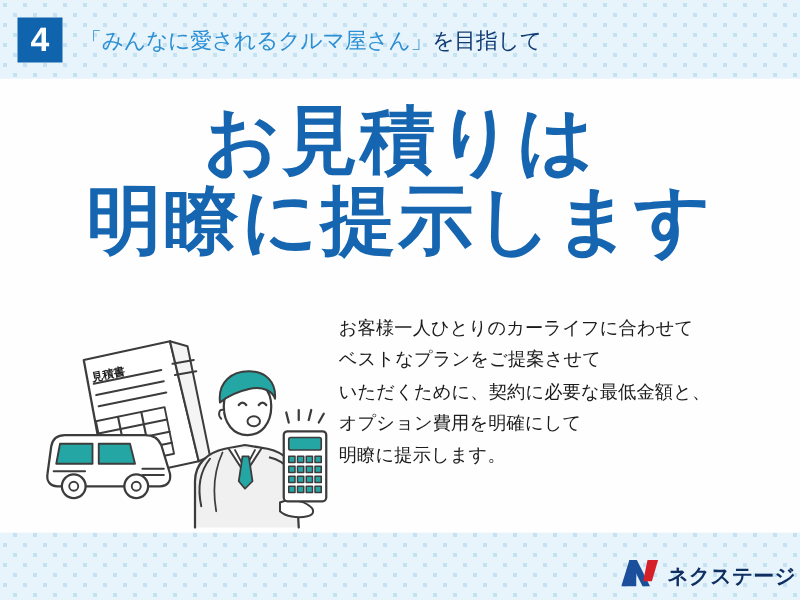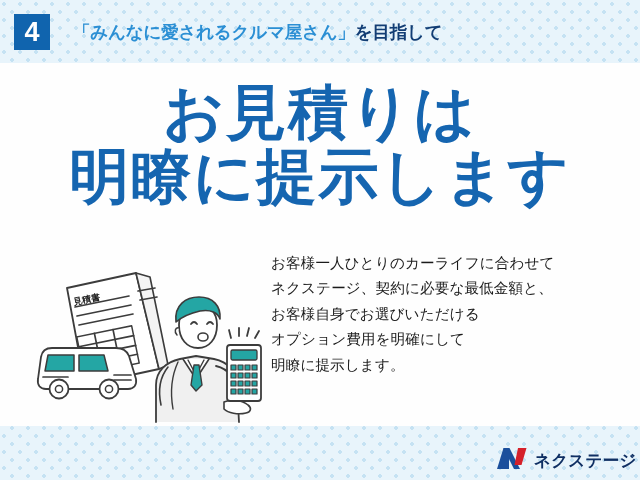--- a/index.html
+++ b/index.html
@@ -44,23 +44,23 @@
     background: #1064ae;
     color: #ffffff;
     font-size: 27px;
     font-weight: bold;
     line-height: 36px;
     text-align: center;
     flex: 0 0 auto;
     letter-spacing: 0px;
   }
   #header-text {
-    margin-left: 23px;
+    margin-left: 14px;
     font-size: 17.5px;
-    font-weight: bold;
+    font-weight: normal;
     white-space: nowrap;
     letter-spacing: -0.2px;
   }
   .hl-quoted { color: #2b8fd4; }
   .hl-tail   { color: #123d74; }
 
   
   #panel {
     position: absolute;
     left: 0;
@@ -147,22 +147,22 @@
 
   <div id="panel">
 
     <div id="headline">
       <span class="line1">お見積りは</span>
       <span class="line2">明瞭に提示します</span>
     </div>
 
     <div id="body-copy">
       <span class="bline">お客様一人ひとりのカーライフに合わせて</span>
-      <span class="bline">ネクステージ、契約に必要な最低金額と、</span>
-      <span class="bline">お客様自身でお選びいただける</span>
+      <span class="bline">ベストなプランをご提案させて</span>
+      <span class="bline">いただくために、契約に必要な最低金額と、</span>
       <span class="bline">オプション費用を明確にして</span>
       <span class="bline">明瞭に提示します。</span>
     </div>
 
     <div id="illustration">
       <svg width="250" height="165" viewBox="0 0 250 165" xmlns="http://www.w3.org/2000/svg">
         <g fill="none" stroke="#3c3c3c" stroke-width="1.7" stroke-linejoin="round" stroke-linecap="round">
 
           <g>
             <polygon points="39,29 108,14 131,110 57,126" fill="#ffffff" stroke="#3c3c3c" stroke-width="1.8"></polygon>

